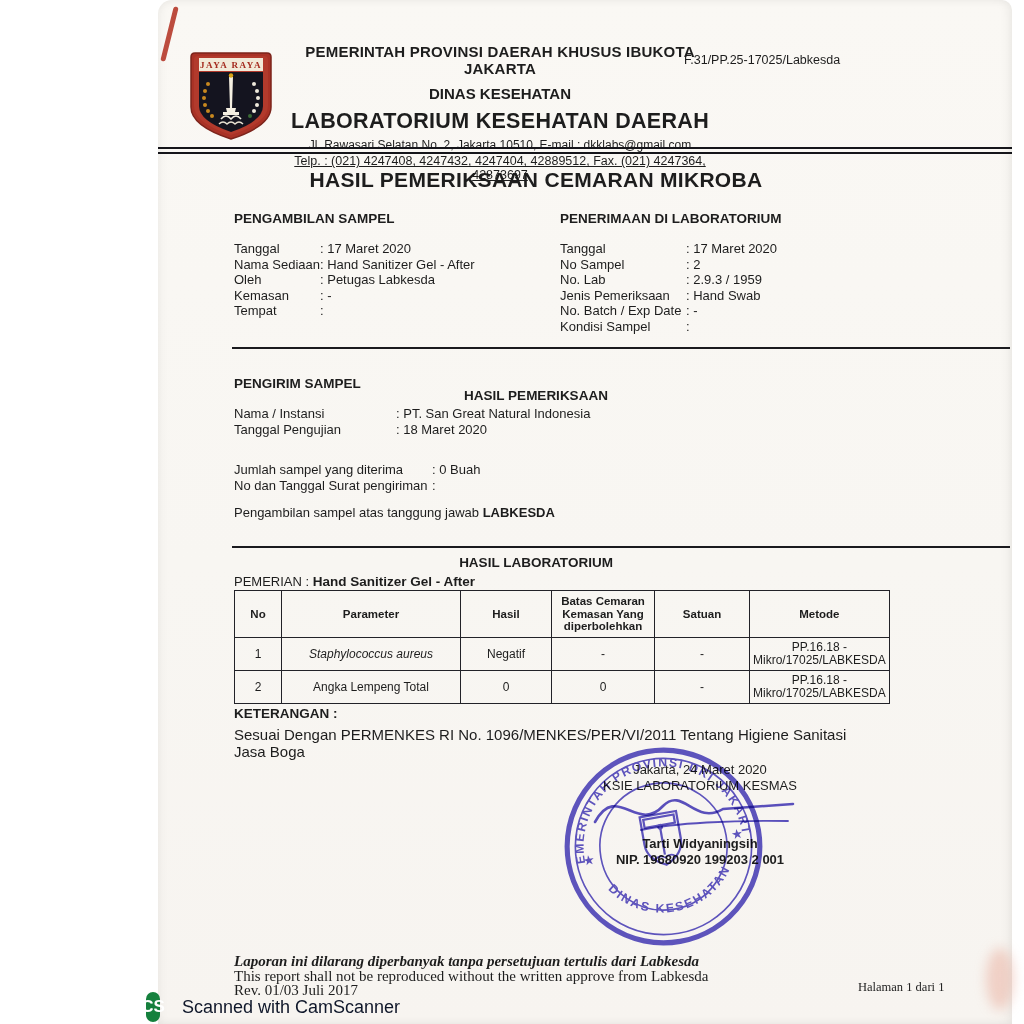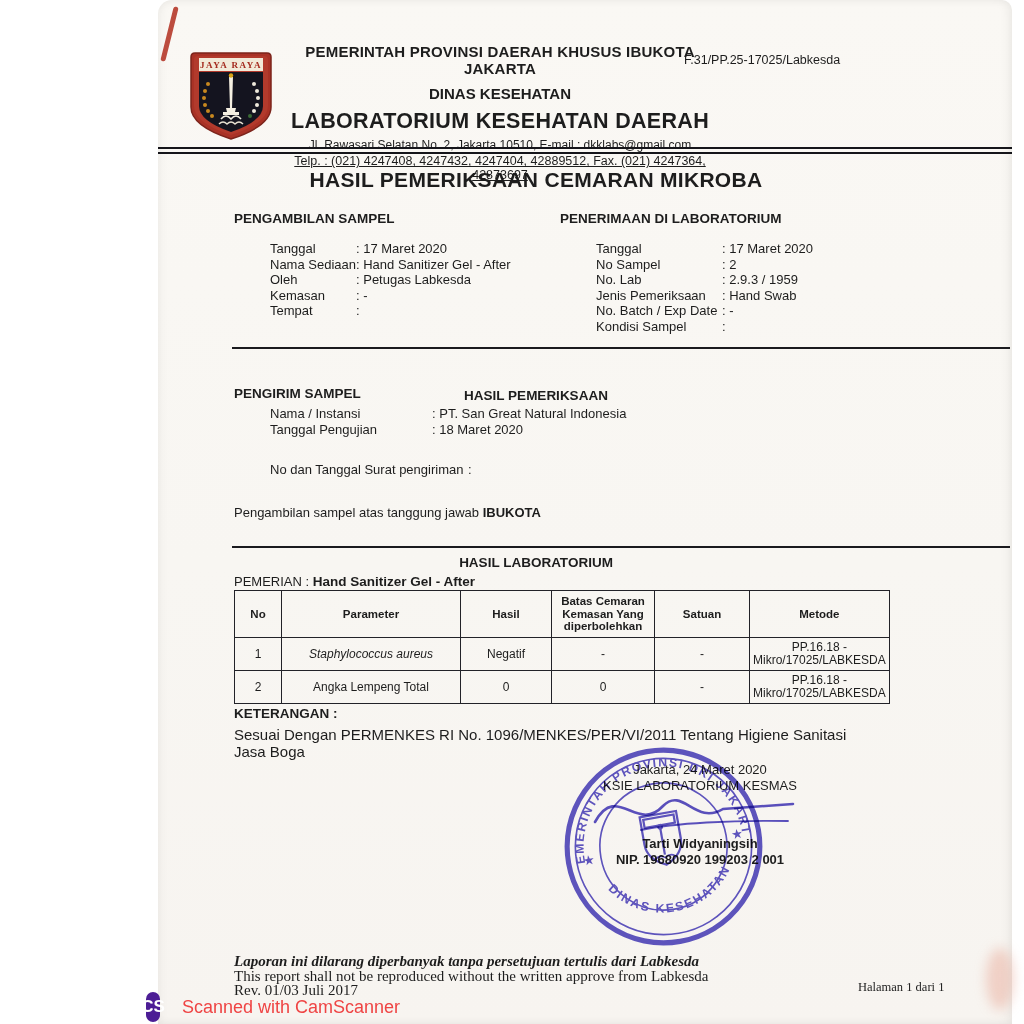--- a/index.html
+++ b/index.html
@@ -23,21 +23,21 @@
   .hdr .l5{font-size:12.5px;margin-top:3px;text-decoration:underline;}
   .ref{position:absolute;left:684px;top:53px;font-size:12.5px;}
   .dbl-line{position:absolute;left:158px;top:147px;width:854px;height:3px;
             border-top:2px solid #15151a;border-bottom:2px solid #15151a;}
 
   .doc-title{position:absolute;left:234px;top:168px;width:604px;text-align:center;
              font-weight:bold;font-size:21px;letter-spacing:.3px;}
 
   .sec-h{position:absolute;font-weight:bold;font-size:13.5px;}
   .fields{position:absolute;font-size:13px;line-height:15.5px;}
-  .frow{display:flex;margin-left:36px;}
+  .frow{display:flex;}
   .flabel{flex:none;}
   .fields.left .flabel{width:86px;}
   .fields.right .flabel{width:126px;}
   .fields.sender .flabel{width:162px;}
   .fields.extra .flabel{width:198px;}
 
   .hline{position:absolute;left:232px;width:778px;height:0;border-top:2.5px solid #1a1a1e;}
   .center-h{position:absolute;left:234px;width:604px;text-align:center;font-weight:bold;font-size:13.5px;}
 
   .note{position:absolute;left:234px;top:505px;font-size:13px;}
@@ -57,24 +57,24 @@
 
   .sig{position:absolute;left:545px;top:762px;width:310px;text-align:center;font-size:13px;line-height:16px;}
   .sig .name{margin-top:42px;font-weight:bold;}
   .sig .nip{font-weight:bold;}
   .stamp{position:absolute;left:561px;top:744px;transform:rotate(-10deg);mix-blend-mode:multiply;opacity:.88;}
   .squiggle{position:absolute;left:583px;top:776px;mix-blend-mode:multiply;opacity:.9;}
 
   .footer{position:absolute;left:234px;top:954px;font-family:"Liberation Serif", serif;font-size:15px;line-height:14.5px;}
   .footer .f1{font-style:italic;font-weight:600;}
   .halaman{position:absolute;left:858px;top:980px;font-family:"Liberation Serif", serif;font-size:12.5px;}
-  .cs-badge{position:absolute;left:146px;top:992px;width:14px;height:30px;background:#4c1d95;
+  .cs-badge{position:absolute;left:146px;top:992px;width:14px;height:30px;background:#15803d;
             border-radius:15px;color:#fff;font-weight:bold;font-size:17px;display:flex;
             align-items:center;justify-content:center;}
-  .cs-text{position:absolute;left:182px;top:997px;font-size:18px;color:#ef4444;}
+  .cs-text{position:absolute;left:182px;top:997px;font-size:18px;color:#0f172a;}
 </style>
 </head>
 <body>
 
 <div class="page">
   <div class="paper"></div>
   <div class="redmark"></div>
   <div class="smudge"></div>
 
   <svg class="logo" width="86" height="92" viewBox="0 0 86 92">
@@ -170,41 +170,45 @@
         <span class="fvalue">: -</span>
       </div>
     <div class="frow">
         <span class="flabel">Kondisi Sampel</span>
         <span class="fvalue">:</span>
       </div>
   </div>
 
   <div class="hline" style="top:347px;"></div>
   <div class="center-h" style="top:356px;margin-top:32px;">HASIL PEMERIKSAAN</div>
-  <div class="sec-h" style="left:234px;top:386px;">PENGIRIM SAMPEL</div>
+  <div class="sec-h" style="left:234px;top:376px;">PENGIRIM SAMPEL</div>
 
   <div class="fields sender" style="left:234px;top:406px;width:600px;">
     <div class="frow">
         <span class="flabel">Nama / Instansi</span>
         <span class="fvalue">: PT. San Great Natural Indonesia</span>
       </div>
     <div class="frow">
         <span class="flabel">Tanggal Pengujian</span>
         <span class="fvalue">: 18 Maret 2020</span>
       </div>
   </div>
 
   <div class="fields extra" style="left:234px;top:462px;width:600px;">
     <div class="frow">
+        <span class="flabel">Jumlah sampel yang diterima</span>
+        <span class="fvalue">: 0 Buah</span>
+      </div>
+    <div class="frow">
         <span class="flabel">No dan Tanggal Surat pengiriman</span>
         <span class="fvalue">:</span>
       </div>
   </div>
 
-  <div class="note"><span>Pengambilan sampel atas tanggung jawab </span><b>IBUKOTA</b></div>
+  <div class="note"><span>Pengambilan sampel atas tanggung jawab </span><b>LABKESDA</b></div>
 
   <div class="hline" style="top:546px;"></div>
   <div class="center-h" style="top:555px;">HASIL LABORATORIUM</div>
 
   <div class="pemerian"><span>PEMERIAN : </span><b>Hand Sanitizer Gel - After</b></div>
 
   <table class="rtable">
     <thead>
       <tr>
         <th class="c-no">No</th>

